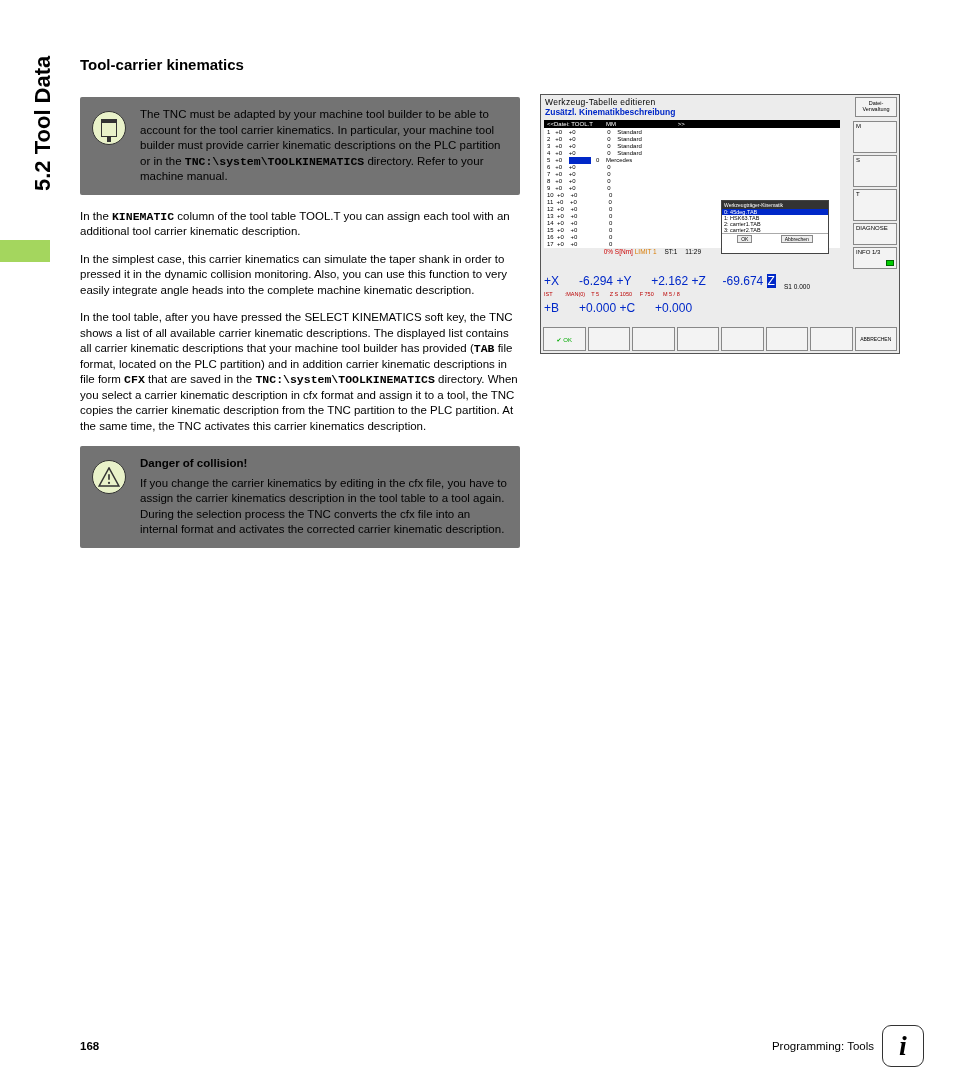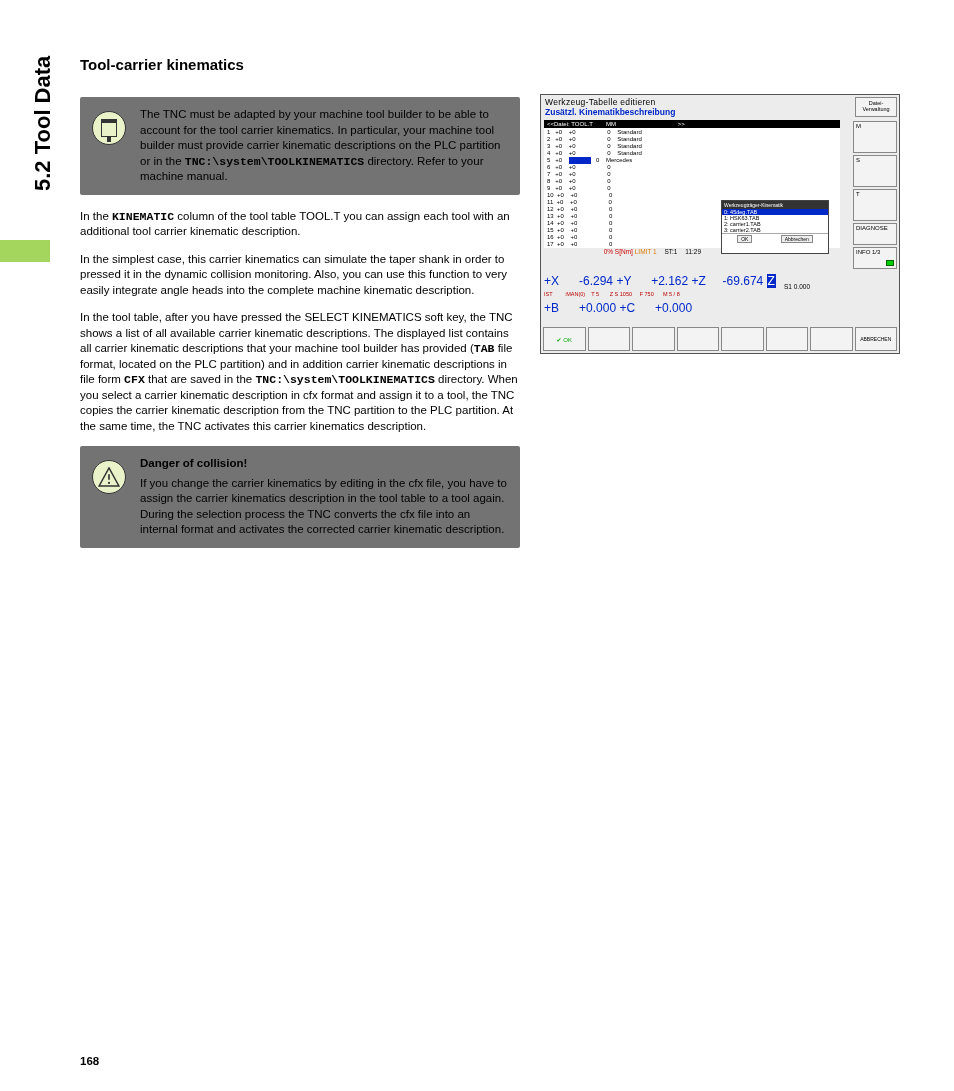--- a/index.html
+++ b/index.html
@@ -393,13 +393,17 @@
     <div class="scr-bottom-btn"></div>
     <div class="scr-bottom-btn"></div>
     <div class="scr-bottom-btn"></div>
     <div class="scr-bottom-btn"></div>
     <div class="scr-bottom-btn" style="color:#000;font-size:5px;">ABBRECHEN</div>
   </div>
 </div>
 
 <div class="footer">
   <span class="pnum">168</span>
+  <span style="display:flex;align-items:center;">
+    <span>Programming: Tools</span>
+    <span class="info-badge">i</span>
+  </span>
 </div>
 
 </body></html>

